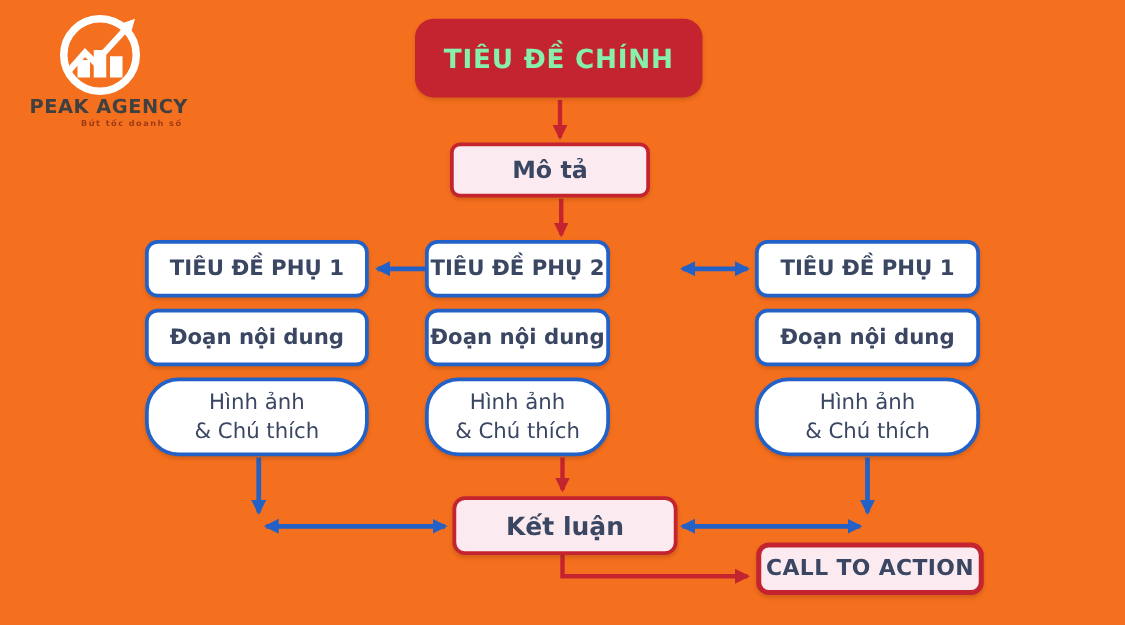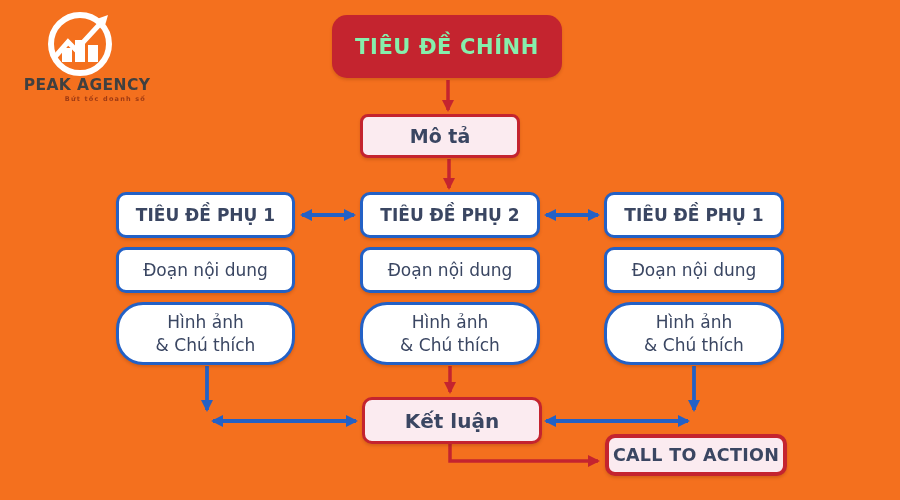--- a/index.html
+++ b/index.html
@@ -37,24 +37,24 @@
   .desc {
     left:360px; top:114px; width:160px; height:44px;
     background:#FBEBF0; border:3px solid #C4242F; border-radius:8px;
     font-size:19px; font-weight:bold;
   }
   .sub, .content, .imgcap {
     background:#FFFFFF; border:3.5px solid #2361C6; border-radius:10px;
     font-size:17px;
   }
   .sub     { top:192px; height:46px; font-weight:bold; }
-  .content { top:247px; height:46px; }
+  .content { top:247px; height:46px;font-weight:bold; }
   .imgcap  { top:302px; height:63px; white-space:pre-line; line-height:1.35;border-radius:27px; }
   .col1 { left:116px; width:179px; }
-  .col2 { left:360px; width:180px; }
+  .col2 { left:340px; width:148px; }
   .col3 { left:604px; width:180px; }
   .conclusion {
     left:362px; top:397px; width:180px; height:47px;
     background:#FBEBF0; border:3.5px solid #C4242F; border-radius:10px;
     font-size:20px; font-weight:bold;
   }
   .cta {
     left:605px; top:434px; width:182px; height:42px;
     background:#FBEBF0; border:4px solid #C4242F; border-radius:10px;
     font-size:17.5px; font-weight:bold; letter-spacing:0.3px;

